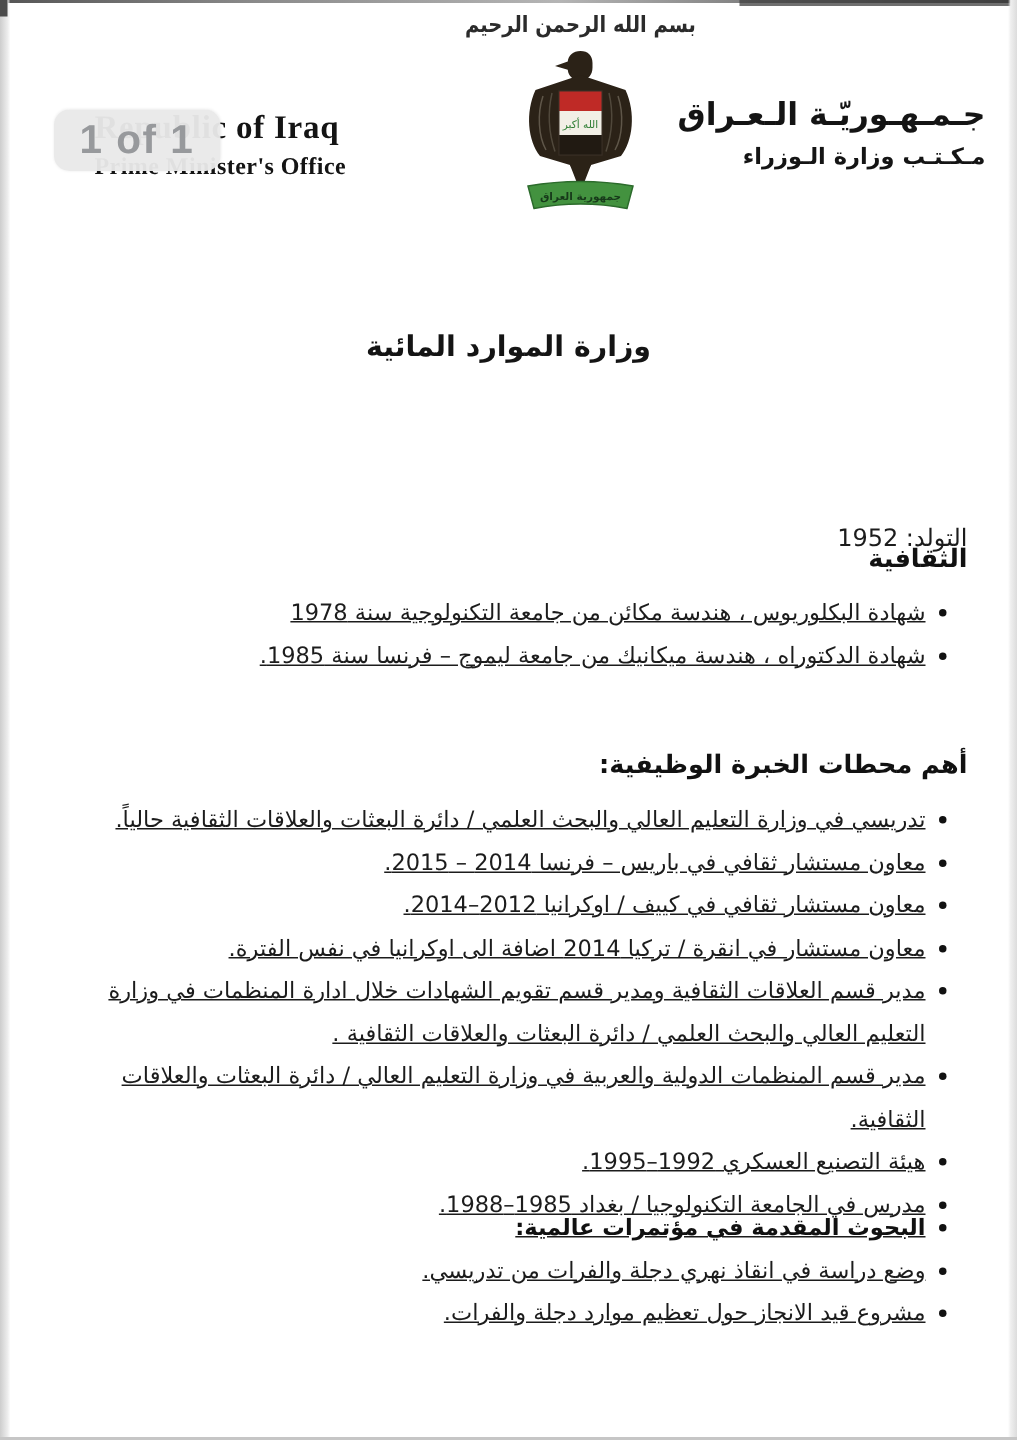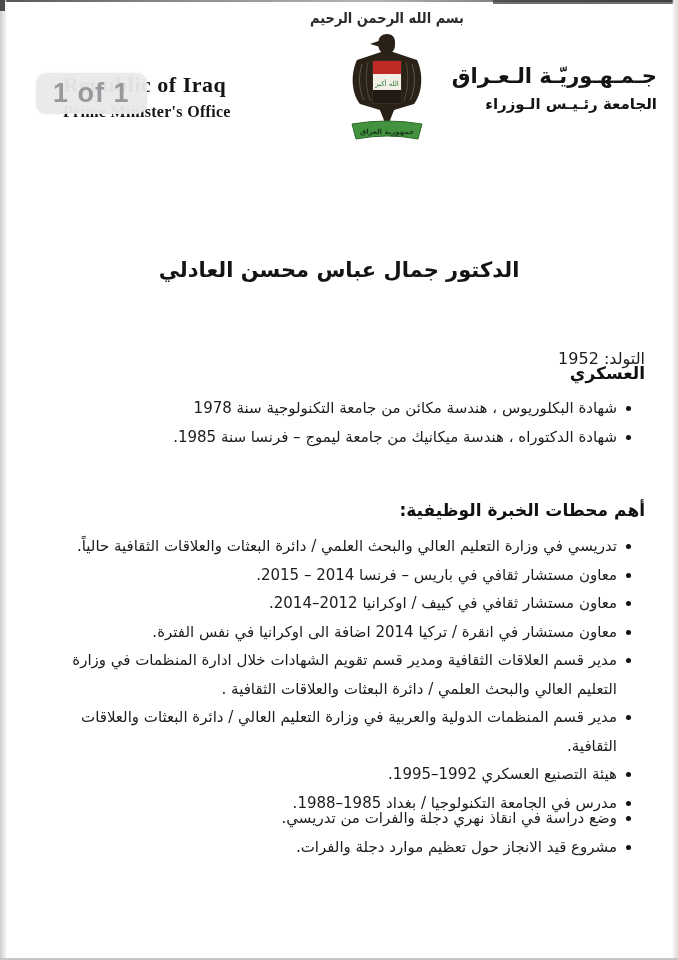--- a/index.html
+++ b/index.html
@@ -36,21 +36,21 @@
   
   .title1{position:absolute;top:220px;left:0;right:0;text-align:center;direction:rtl;
           font-size:19px;font-weight:bold;color:#141414;}
   .title2{position:absolute;top:258px;left:0;right:0;text-align:center;direction:rtl;
           font-size:21px;font-weight:bold;color:#141414;}
   .birth{position:absolute;top:317px;right:33px;direction:rtl;font-size:16px;margin-top:32px;}
   .sec-head{position:absolute;right:33px;direction:rtl;font-size:17px;font-weight:bold;color:#111;}
   .edu-head{top:363px;}
   .exp-head{top:500px;}
   .blist{position:absolute;right:33px;left:38px;margin:0;padding:0 14px 0 0;list-style:none;
-         direction:rtl;text-align:right;}
+         direction:rtl;text-align:right;text-decoration:underline;}
   .blist li{display:flex;align-items:flex-start;gap:9px;font-size:15px;line-height:28.5px;color:#1c1c1c;}
   .blist .dot{flex:0 0 auto;width:5px;height:5px;border-radius:50%;background:#111;margin-top:12px;}
   .blist .txt{flex:1 1 auto;min-width:0;}
   .edu-list{top:394px;}
   .exp-list{top:532px;}
   .res-list{top:804px;}
   .res-list li.hd .txt{font-weight:bold;color:#111;}
 </style>
 </head>
 <body>
@@ -88,27 +88,27 @@
       <rect x="31" y="59" width="28" height="13" fill="#211a12"></rect>
       <text x="45" y="54.5" text-anchor="middle" font-size="7" font-family="DejaVu Sans, sans-serif" fill="#2e7d33">الله أكبر</text>
       <path d="M38,79 L45,91 L52,79 Z" fill="#2b2217"></path>
       <path d="M10,93 Q45,87 80,93 L76,108 Q45,102 14,108 Z" stroke="#2c6b2c" stroke-width="1" fill="#43923f"></path>
       <text x="45" y="102.5" text-anchor="middle" font-size="7" font-weight="bold" font-family="DejaVu Sans, sans-serif" fill="#17391a">جمهورية العراق</text>
     </svg>
   </div>
 
   <div class="lh-ar">
     <div class="ar-title">جـمـهـوريّـة الـعـراق</div>
-    <div class="ar-sub">الجامعة رئـيـس الـوزراء</div>
+    <div class="ar-sub">مـكـتـب وزارة الـوزراء</div>
   </div>
 
-  <div class="title2">الدكتور جمال عباس محسن العادلي</div>
+  <div class="title1">وزارة الموارد المائية</div>
   <div class="birth">التولد: 1952</div>
 
-  <div class="sec-head edu-head">العسكري</div>
+  <div class="sec-head edu-head">الثقافية</div>
   <ul class="blist edu-list">
     <li>
         <span class="dot"></span>
         <span class="txt">شهادة البكلوريوس ، هندسة مكائن من جامعة التكنولوجية سنة 1978</span>
       </li>
     <li>
         <span class="dot"></span>
         <span class="txt">شهادة الدكتوراه ، هندسة ميكانيك من جامعة ليموج – فرنسا سنة 1985.</span>
       </li>
   </ul>
@@ -143,20 +143,24 @@
         <span class="dot"></span>
         <span class="txt">هيئة التصنيع العسكري 1992–1995.</span>
       </li>
     <li>
         <span class="dot"></span>
         <span class="txt">مدرس في الجامعة التكنولوجيا / بغداد 1985–1988.</span>
       </li>
   </ul>
 
   <ul class="blist res-list">
+    <li class="hd">
+        <span class="dot"></span>
+        <span class="txt">البحوث المقدمة في مؤتمرات عالمية:</span>
+      </li>
     <li>
         <span class="dot"></span>
         <span class="txt">وضع دراسة في انقاذ نهري دجلة والفرات من تدريسي.</span>
       </li>
     <li>
         <span class="dot"></span>
         <span class="txt">مشروع قيد الانجاز حول تعظيم موارد دجلة والفرات.</span>
       </li>
   </ul>
 

